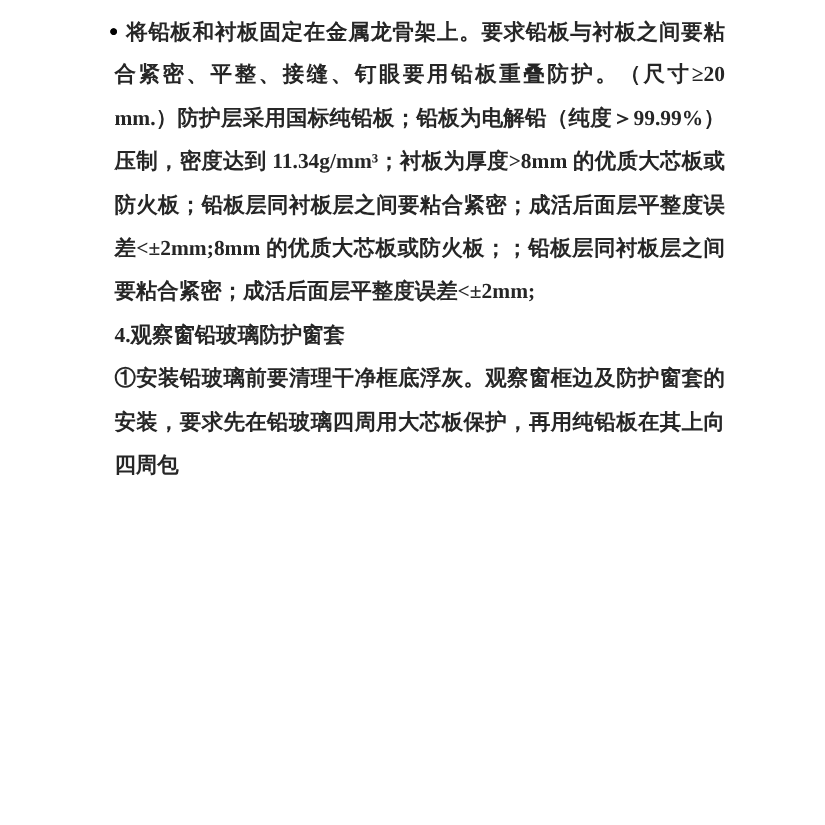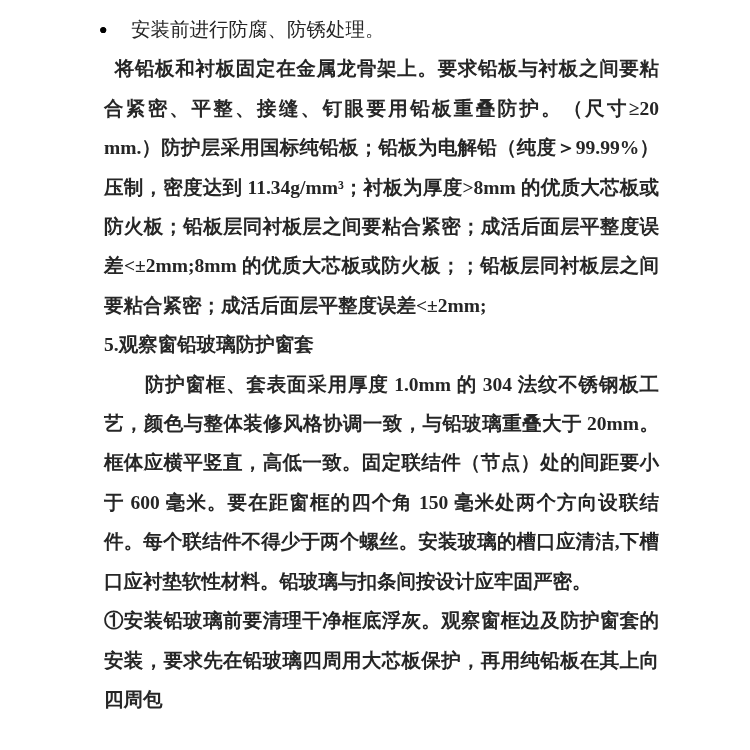--- a/index.html
+++ b/index.html
@@ -59,25 +59,23 @@
 <body>
 
 <div class="doc">
 
   <ul class="bullet-list">
     <li class="bullet-item">
       <span class="bullet-marker">●</span>
     </li>
     <li class="bullet-item">
       <span class="bullet-marker">●</span>
-      <span class="bullet-text">安装前进行防腐、防锈处理。</span>
     </li>
   </ul>
 
   <p class="para indent-half">将铅板和衬板固定在金属龙骨架上。要求铅板与衬板之间要粘合紧密、平整、接缝、钉眼要用铅板重叠防护。（尺寸≥20 mm.）防护层采用国标纯铅板；铅板为电解铅（纯度＞99.99%）压制，密度达到 11.34g/mm³；衬板为厚度&gt;8mm 的优质大芯板或防火板；铅板层同衬板层之间要粘合紧密；成活后面层平整度误差&lt;±2mm;8mm 的优质大芯板或防火板；；铅板层同衬板层之间要粘合紧密；成活后面层平整度误差&lt;±2mm;</p>
 
-  <p class="para heading">5.观察窗铅玻璃防护窗套</p>
+  <p class="para heading">4.观察窗铅玻璃防护窗套</p>
 
-  <p class="para indent-2em">防护窗框、套表面采用厚度 1.0mm 的 304 法纹不锈钢板工艺，颜色与整体装修风格协调一致，与铅玻璃重叠大于 20mm。框体应横平竖直，高低一致。固定联结件（节点）处的间距要小于 600 毫米。要在距窗框的四个角 150 毫米处两个方向设联结件。每个联结件不得少于两个螺丝。安装玻璃的槽口应清洁,下槽口应衬垫软性材料。铅玻璃与扣条间按设计应牢固严密。</p>
 
   <p class="para">①安装铅玻璃前要清理干净框底浮灰。观察窗框边及防护窗套的安装，要求先在铅玻璃四周用大芯板保护，再用纯铅板在其上向四周包</p>
 
 </div>
 
 </body></html>

